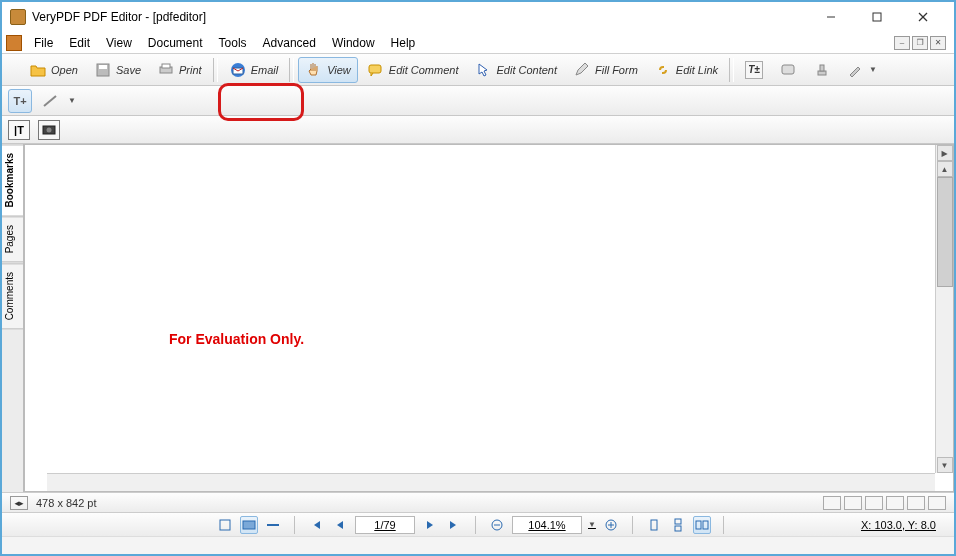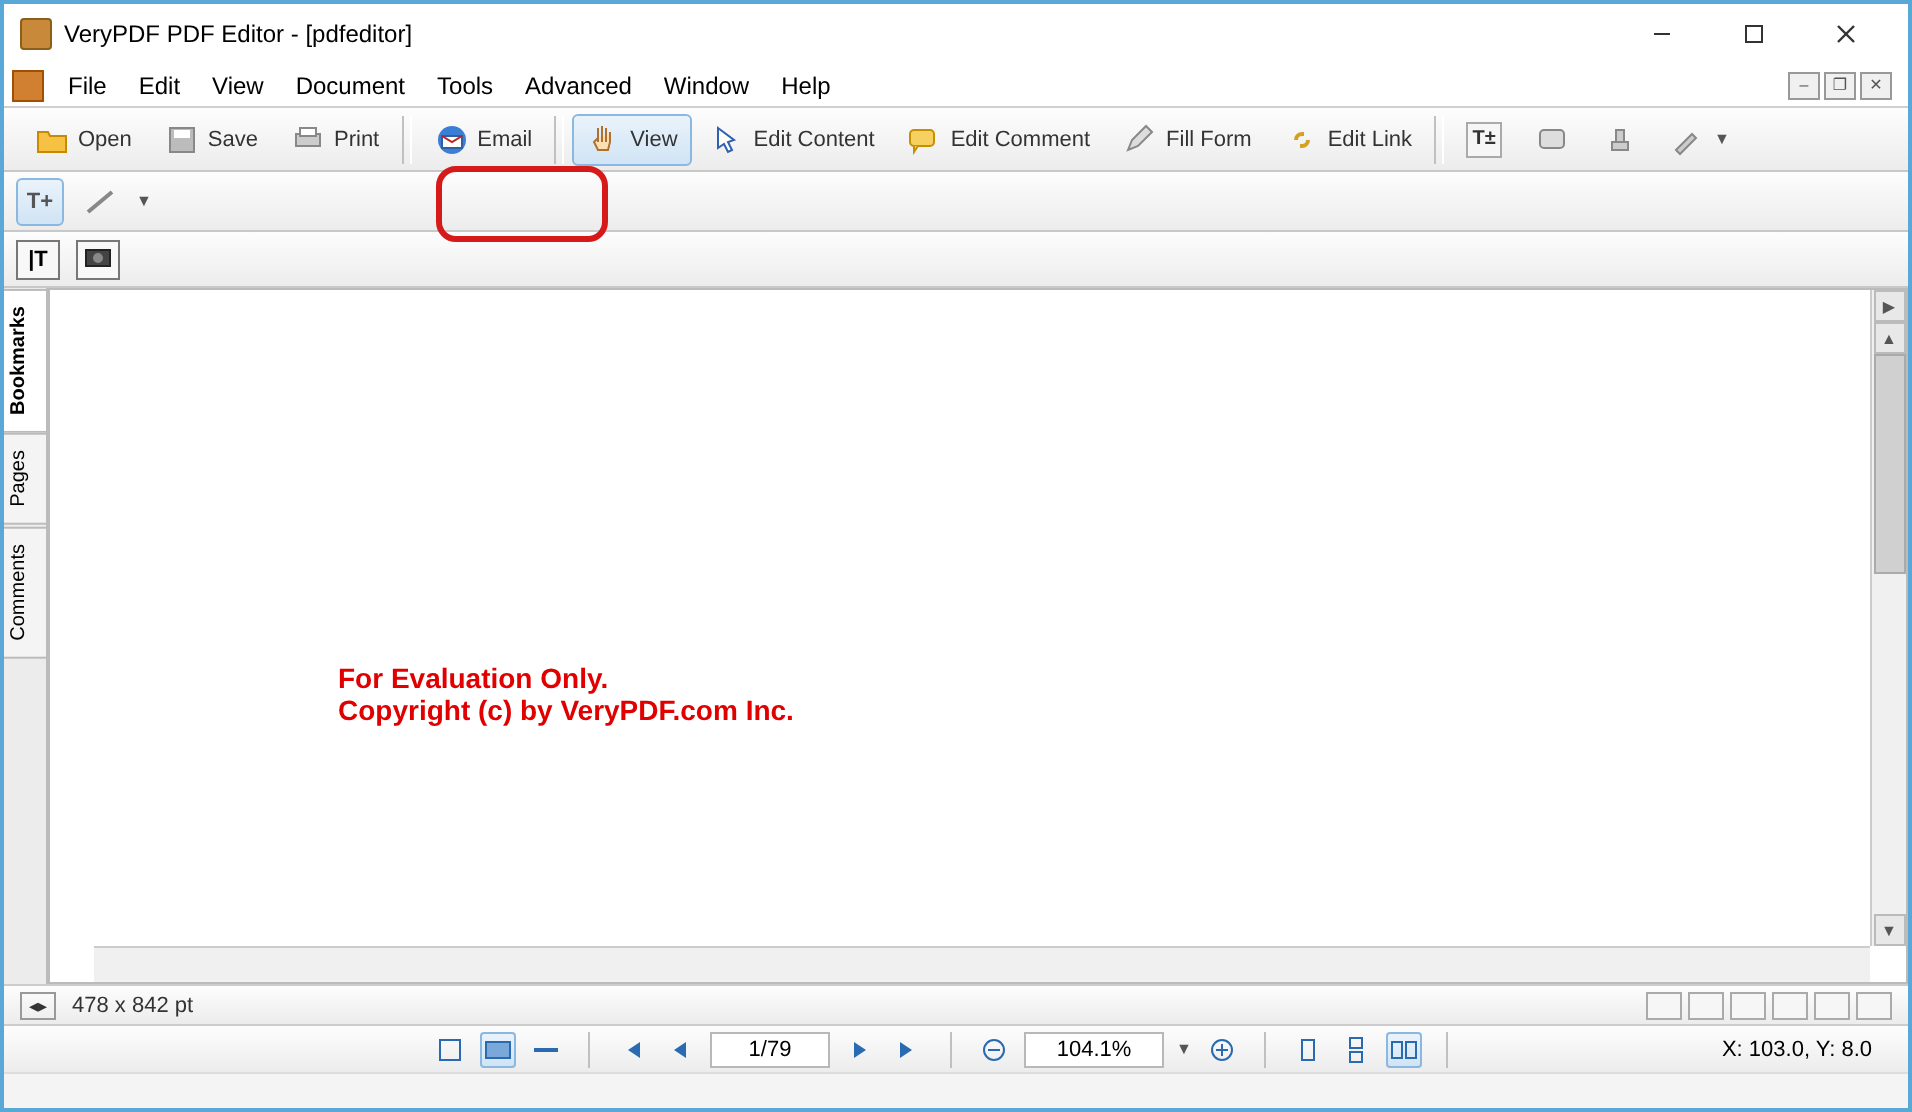--- a/index.html
+++ b/index.html
@@ -11,21 +11,21 @@
 .win-btns { display: flex; gap: 0; }
 .win-btn { width: 46px; height: 30px; display: flex; align-items: center; justify-content: center; font-size: 14px; color: #333; }
 .win-btn svg { width: 10px; height: 10px; }
 
 .menubar { height: 22px; display: flex; align-items: center; padding: 0 4px; border-bottom: 1px solid #d0d0d0; }
 .menu-icon { width: 16px; height: 16px; margin-right: 4px; background: #d08030; border: 1px solid #a05000; }
 .menu-item { font-size: 12px; padding: 2px 8px; color: #000; }
 .mdi-btns { margin-left: auto; display: flex; gap: 2px; padding-right: 4px; }
 .mdi-btn { width: 16px; height: 14px; border: 1px solid #999; background: #f0f0f0; font-size: 8px; display: flex; align-items: center; justify-content: center; color: #555; }
 
-.toolbar1 { height: 32px; background: linear-gradient(#fdfdfd,#ececec); border-bottom: 1px solid #c8c8c8; display: flex; align-items: center; padding: 0 8px; gap: 2px; }
+.toolbar1 { height: 32px; background: linear-gradient(#fdfdfd,#ececec); border-bottom: 1px solid #c8c8c8; display: flex; align-items: center; padding: 0 20px; gap: 2px; font-style: italic; }
 .tbtn { display: flex; align-items: center; height: 26px; padding: 0 6px; font-size: 11px; color: #333; border: 1px solid transparent; border-radius: 3px; gap: 4px; }
 .tbtn.sel { border: 1px solid #8ab8e0; background: linear-gradient(#eaf3fb,#d0e4f5); }
 .tsep { width: 5px; height: 24px; border-left: 1px solid #c0c0c0; border-right: 1px solid #fff; margin: 0 2px; }
 .ticon { width: 18px; height: 18px; display: inline-flex; align-items: center; justify-content: center; }
 .highlight-ring { position: absolute; border: 3px solid #d61a1a; border-radius: 10px; width: 86px; height: 38px; left: 216px; top: 81px; pointer-events: none; z-index: 100; }
 
 .toolbar2 { height: 30px; background: linear-gradient(#fdfdfd,#ececec); border-bottom: 1px solid #c8c8c8; display: flex; align-items: center; padding: 0 6px; gap: 6px; }
 .tb2-btn { width: 24px; height: 24px; border: 1px solid #8ab8e0; background: linear-gradient(#eaf3fb,#d0e4f5); border-radius: 3px; display: flex; align-items: center; justify-content: center; font-size: 11px; color: #555; }
 .tb2-plain { width: 24px; height: 24px; display: flex; align-items: center; justify-content: center; }
 .tb2-dd { font-size: 8px; color: #555; }
@@ -44,21 +44,21 @@
 .vscroll-btn { width: 16px; height: 16px; background: #e8e8e8; border: 1px solid #bbb; font-size: 8px; color: #555; display: flex; align-items: center; justify-content: center; }
 .vscroll-track { flex: 1; width: 16px; position: relative; }
 .vscroll-thumb { position: absolute; top: 0; left: 0; width: 16px; height: 110px; background: #d0d0d0; border: 1px solid #aaa; }
 .hscroll { position: absolute; left: 22px; right: 18px; bottom: 0; height: 18px; background: #f0f0f0; border-top: 1px solid #ccc; }
 
 .dimsbar { position: absolute; bottom: 42px; left: 0; right: 0; height: 20px; background: linear-gradient(#fdfdfd,#ececec); border-top: 1px solid #ccc; display: flex; align-items: center; padding: 0 8px; font-size: 11px; color: #333; }
 .dimsbar .arrows { width: 18px; height: 14px; border: 1px solid #999; margin-right: 8px; font-size: 9px; display: flex; align-items: center; justify-content: center; }
 .dimsbar .right-icons { margin-left: auto; display: flex; gap: 3px; }
 .mini-ic { width: 18px; height: 14px; border: 1px solid #aaa; background: #f6f6f6; }
 
-.navbar { position: absolute; bottom: 18px; left: 0; right: 0; height: 24px; background: linear-gradient(#fdfdfd,#ececec); border-top: 1px solid #ccc; display: flex; align-items: center; padding: 0 8px; gap: 6px; font-size: 11px; }
+.navbar { position: absolute; bottom: 18px; left: 0; right: 0; height: 24px; background: linear-gradient(#fdfdfd,#ececec); border-top: 1px solid #ccc; display: flex; align-items: center; padding: 0 8px; gap: 6px; font-size: 11px; text-decoration: underline; }
 .nav-ic { width: 18px; height: 18px; display: flex; align-items: center; justify-content: center; color: #2a6ab0; border-radius: 2px; }
 .nav-ic svg { width: 14px; height: 14px; }
 .nav-ic.sel { border: 1px solid #8ab8e0; background: linear-gradient(#eaf3fb,#d0e4f5); }
 .nav-input { width: 60px; height: 18px; border: 1px solid #b8b8b8; font-size: 11px; text-align: center; background: #fff; }
 .nav-sep { width: 1px; height: 18px; background: #c0c0c0; margin: 0 6px; }
 .coord { margin-left: auto; padding-right: 10px; }
 
 .bottomstrip { position: absolute; bottom: 0; left: 0; right: 0; height: 18px; background: #f4f4f4; border-top: 1px solid #ddd; }
 </style>
 </head>
@@ -147,33 +147,33 @@
     <span class="ticon">
         <svg viewBox="0 0 18 18">
           <path d="M6 3v7M8 2v8M10 3v7M12 5v5l-1 4H6l-2-4 2-2" fill="#ffe0b0" stroke="#b07030"></path>
         </svg>
       </span>
     <span>View</span>
   </div>
   <div class="tbtn">
     <span class="ticon">
         <svg viewBox="0 0 18 18">
-          <path d="M4 3l8 6-3 1 2 4-2 1-2-4-3 2z" fill="#fff" stroke="#3060b0"></path>
-        </svg>
-      </span>
-    <span>Edit Content</span>
-  </div>
-  <div class="tbtn">
-    <span class="ticon">
-        <svg viewBox="0 0 18 18">
           <rect x="2" y="4" width="12" height="8" rx="2" fill="#f6d060" stroke="#c89000"></rect>
           <path d="M6 12l-2 3v-3" fill="#f6d060" stroke="#c89000"></path>
         </svg>
       </span>
     <span>Edit Comment</span>
+  </div>
+  <div class="tbtn">
+    <span class="ticon">
+        <svg viewBox="0 0 18 18">
+          <path d="M4 3l8 6-3 1 2 4-2 1-2-4-3 2z" fill="#fff" stroke="#3060b0"></path>
+        </svg>
+      </span>
+    <span>Edit Content</span>
   </div>
   <div class="tbtn">
     <span class="ticon">
         <svg viewBox="0 0 18 18">
           <path d="M3 14l2-5 7-7 3 3-7 7-5 2z" fill="#ddd" stroke="#888"></path>
         </svg>
       </span>
     <span>Fill Form</span>
   </div>
   <div class="tbtn">
@@ -242,21 +242,20 @@
 <div class="mainwrap">
   <div class="side-tabs">
     <div class="stab active">Bookmarks</div>
     <div class="stab">Pages</div>
     <div class="stab">Comments</div>
   </div>
   <div class="canvas-area">
     <div class="canvas-inner">
       <div class="eval-text">
         <div>For Evaluation Only.</div>
-        <div>Copyright (c) by VeryPDF.com Inc.</div>
       </div>
     </div>
     <div class="vscroll">
       <div class="vscroll-btn">▶</div>
       <div class="vscroll-btn">▲</div>
       <div class="vscroll-track">
           <div class="vscroll-thumb"></div>
         </div>
       <div class="vscroll-btn">▼</div>
     </div>

